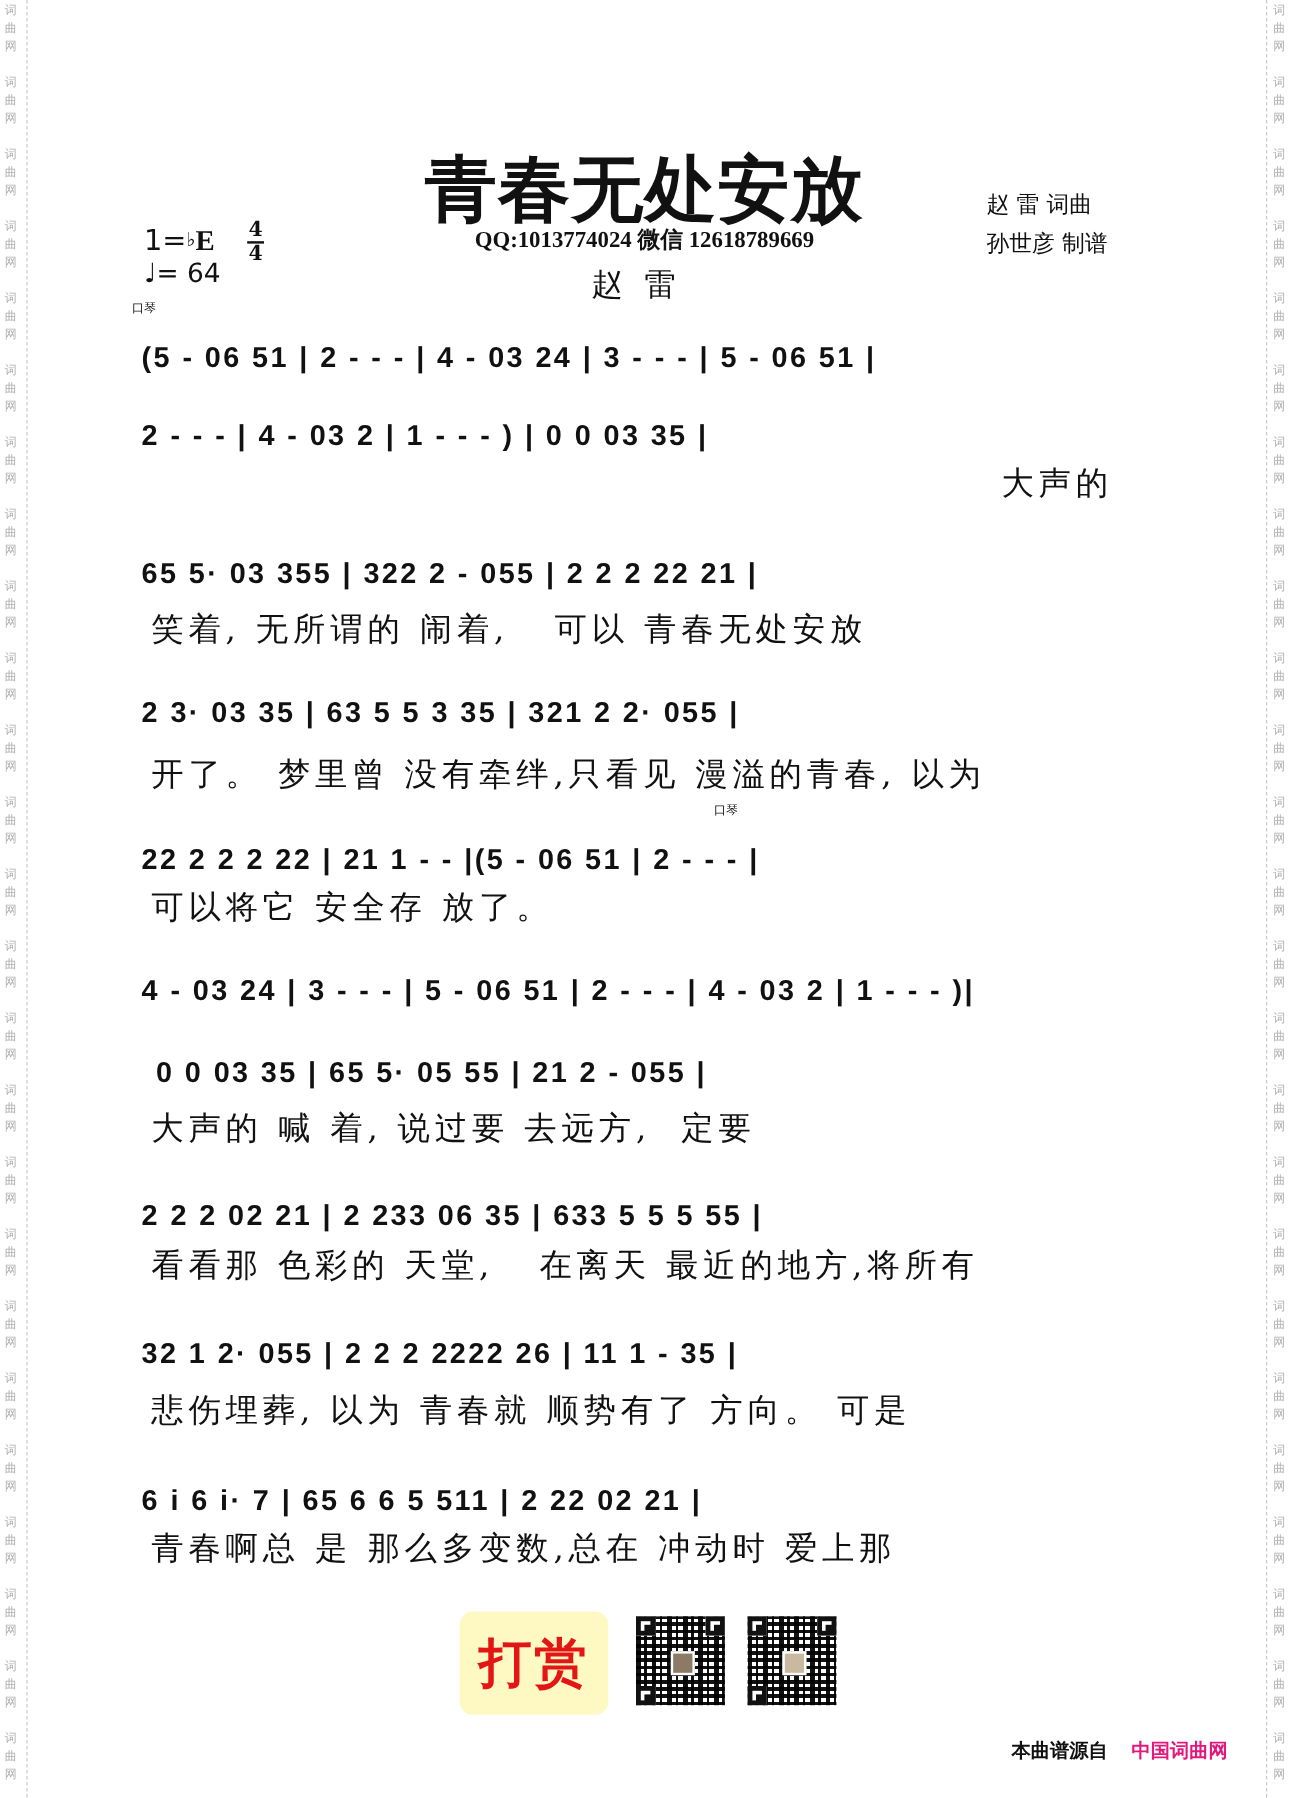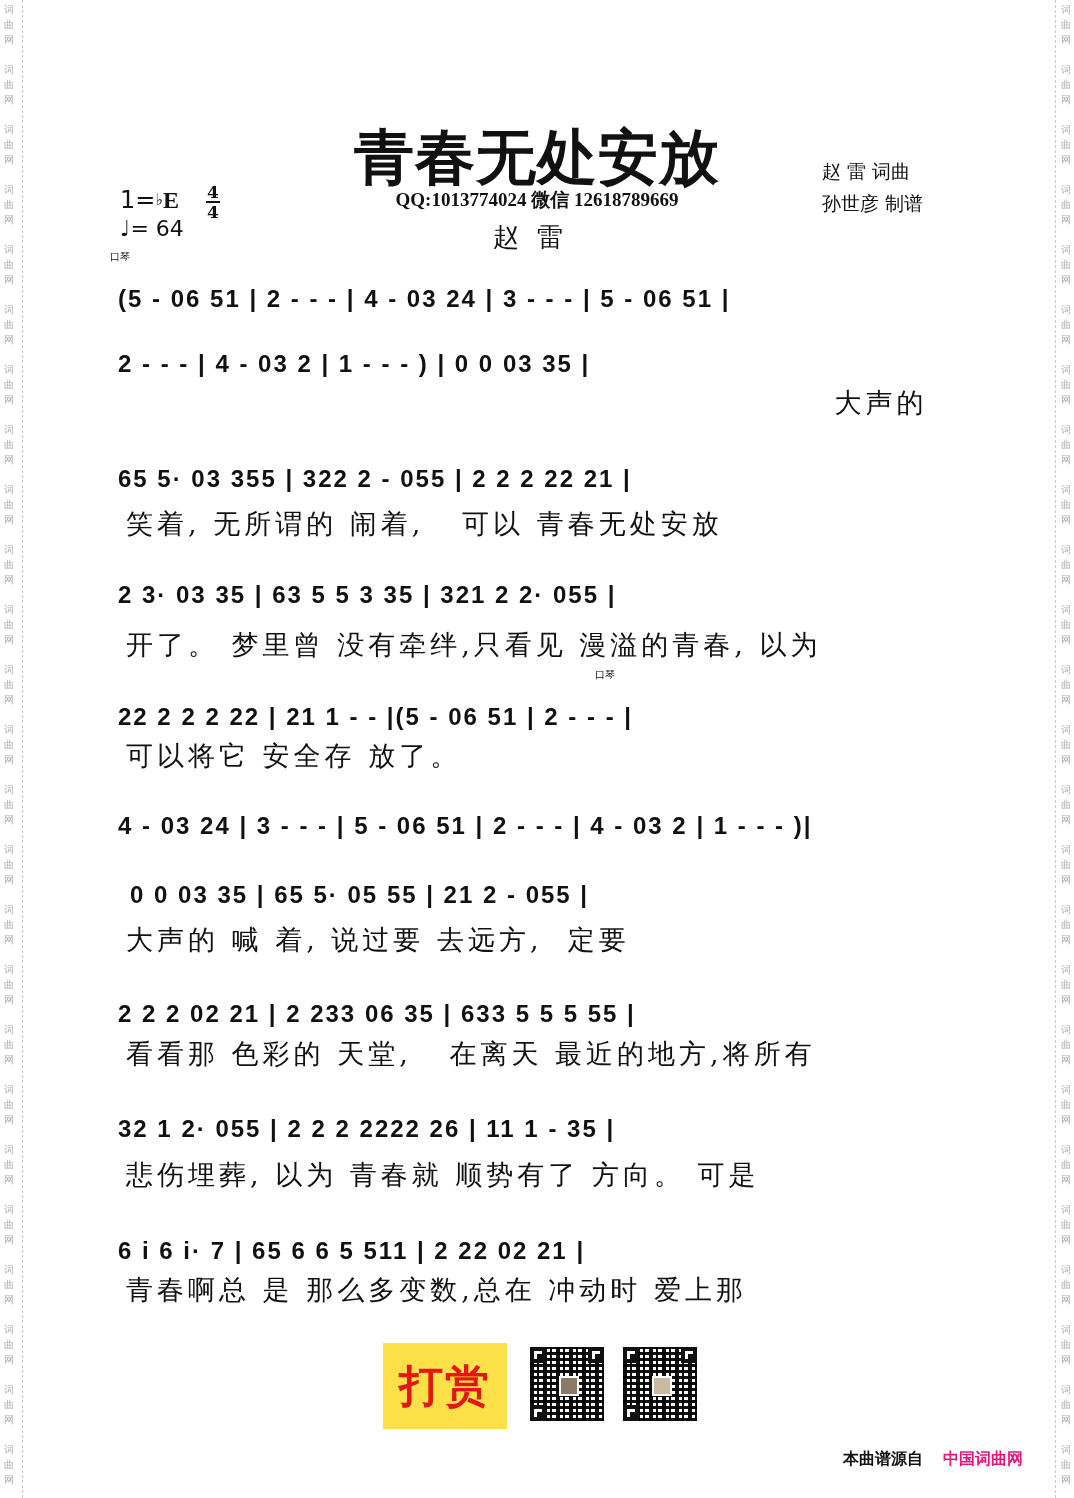--- a/index.html
+++ b/index.html
@@ -19,21 +19,21 @@
   .key .letter { font-family:"Liberation Serif", serif; font-weight:bold; }
   .tsig { position:absolute; left:206px; top:184px; font-family:"DejaVu Serif", serif; font-weight:bold; font-size:17px; line-height:16px; text-align:center; }
   .tsig .bar { display:block; border-top:2px solid #111; width:14px; margin:1px 0; }
   .tempo { position:absolute; left:120px; top:216px; font-size:22px; }
   .note-glyph { font-size:22px; }
   .harmonica { position:absolute; font-family:"DejaVu Serif", serif; font-size:10px; }
 
   .score-line { position:absolute; left:118px; width:838px; font-family:"Liberation Sans", sans-serif; font-weight:bold; font-size:24px; white-space:pre; letter-spacing:2px; }
   .lyric-line { position:absolute; left:126px; width:830px; font-family:"DejaVu Serif", serif; font-size:27px; white-space:pre; letter-spacing:4px; }
 
-  .reward { position:absolute; left:383px; top:1343px; width:124px; height:86px; background:#fde047; color:#e41515; font-family:"DejaVu Sans", sans-serif; font-weight:bold; font-size:44px; display:flex; align-items:center; justify-content:center; letter-spacing:2px; }
+  .reward { position:absolute; left:383px; top:1343px; width:124px; height:86px; background:#fef9c3; color:#e41515; font-family:"DejaVu Sans", sans-serif; font-weight:bold; font-size:44px; display:flex; align-items:center; justify-content:center; letter-spacing:2px;border-radius:11px; }
   .qr { position:absolute; top:1347px; width:74px; height:74px; background:
       repeating-linear-gradient(90deg, #111 0 4px, #fff 4px 7px, #111 7px 9px, #fff 9px 13px),
       repeating-linear-gradient(0deg, #111 0 3px, #fff 3px 6px);
       background-blend-mode: multiply; }
   .qr .finder { position:absolute; width:16px; height:16px; border:4px solid #111; background:#fff; box-sizing:border-box; }
   .qr .finder::after { content:""; position:absolute; left:3px; top:3px; width:6px; height:6px; background:#111; }
   .qr .center { position:absolute; left:29px; top:29px; width:16px; height:16px; background:#8a7a66; border:2px solid #fff; }
 
   .footer { position:absolute; top:1449px; left:843px; font-family:"DejaVu Sans", sans-serif; font-weight:bold; font-size:16px; }
   .footer .src { color:#111; margin-right:20px; }

